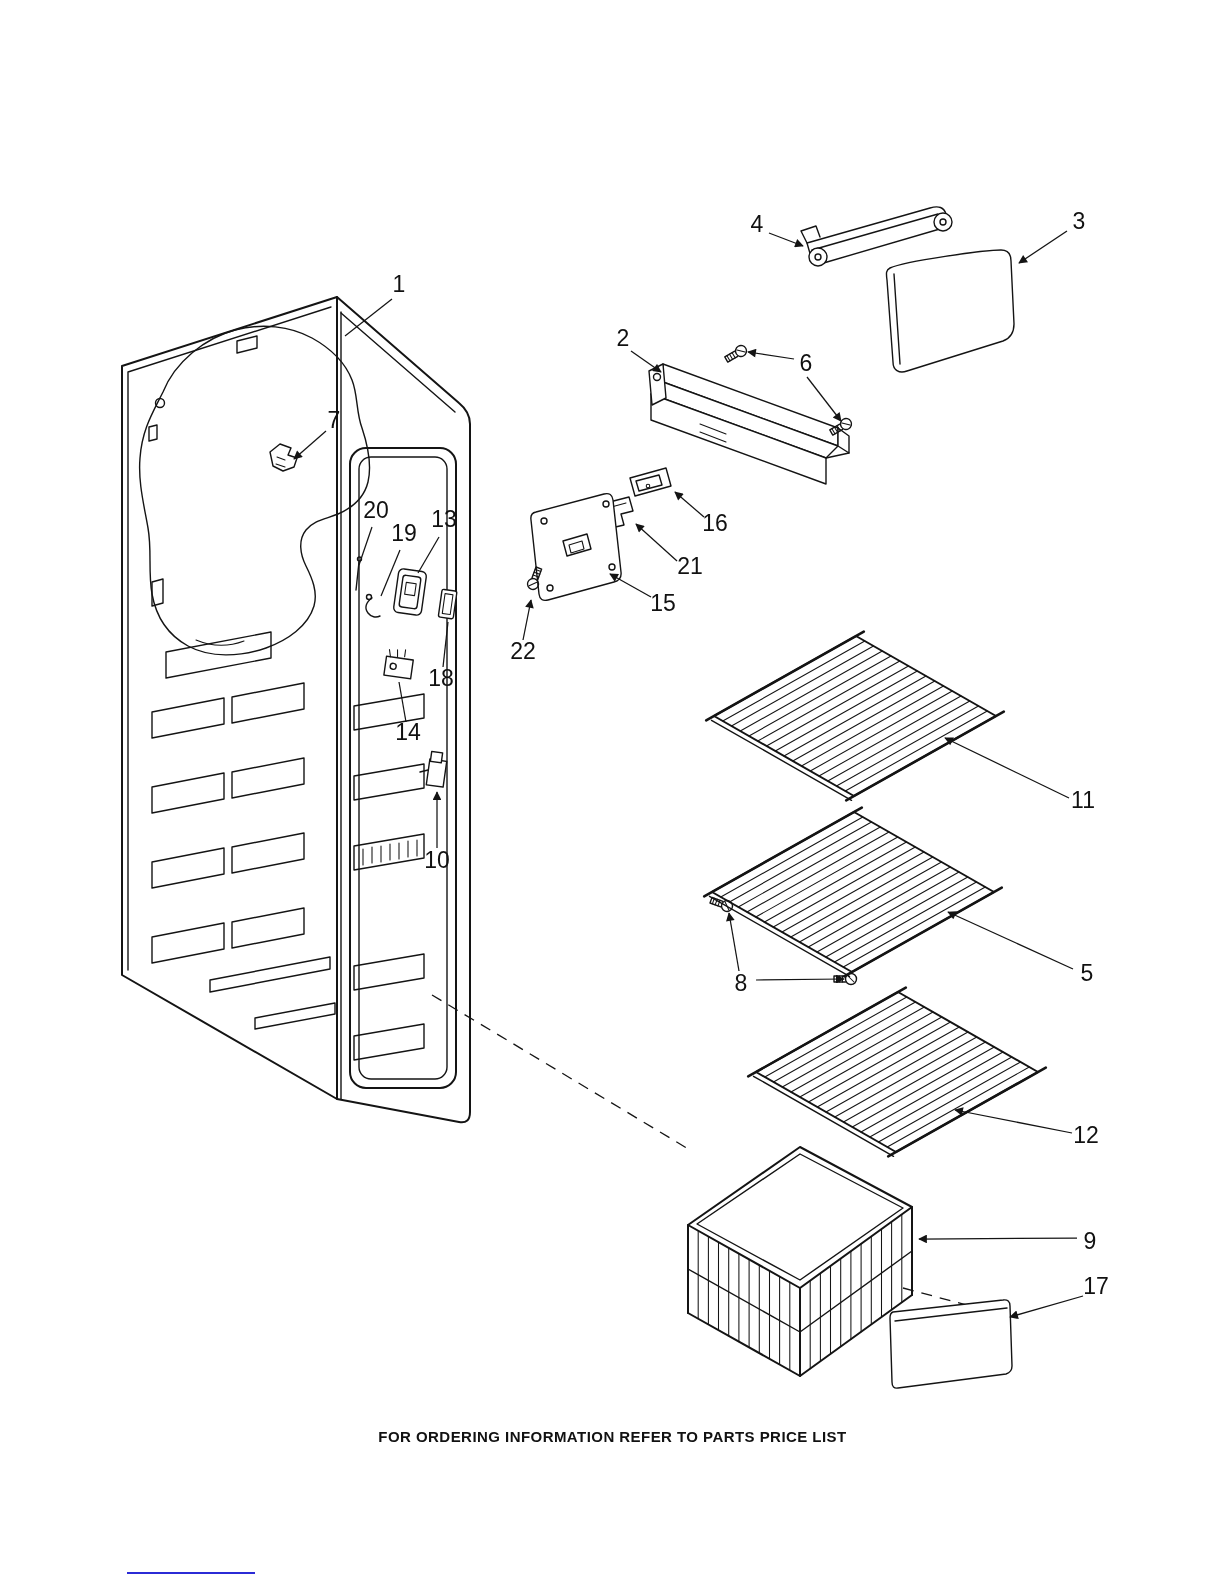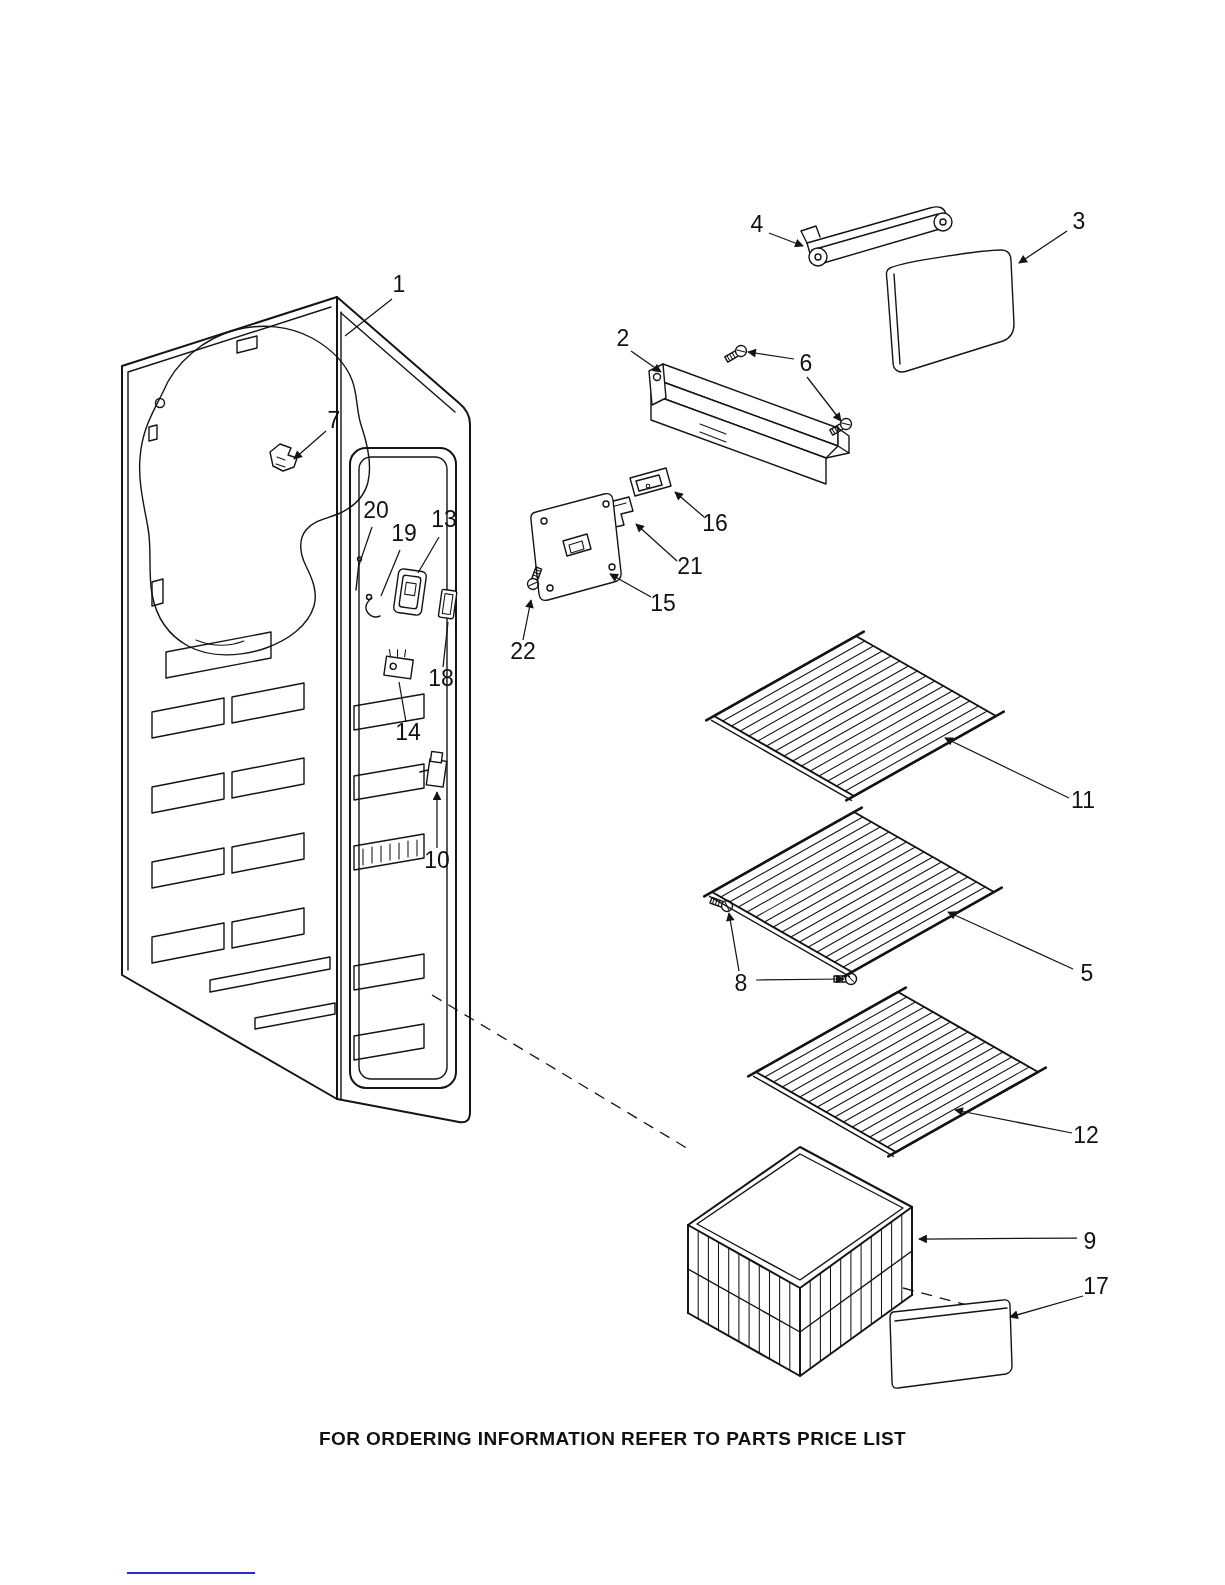--- a/index.html
+++ b/index.html
@@ -9,21 +9,21 @@
   
   .ln  {fill:none;stroke:#141414;stroke-width:1.4;stroke-linejoin:round;stroke-linecap:round;}
   .ln2 {fill:none;stroke:#141414;stroke-width:2;stroke-linejoin:round;stroke-linecap:round;}
   .thin{fill:none;stroke:#141414;stroke-width:1.05;stroke-linejoin:round;stroke-linecap:round;}
   .rail{fill:none;stroke:#141414;stroke-width:2.6;stroke-linecap:round;}
   .wf  {fill:#ffffff;}
   .dash{fill:none;stroke:#141414;stroke-width:1.3;stroke-dasharray:11 8;}
   .leader{fill:none;stroke:#141414;stroke-width:1.25;}
   .co {font-family:"Liberation Sans","DejaVu Sans",sans-serif;font-size:23px;fill:#111;text-anchor:middle;}
   .footer-note{position:absolute;top:1428px;left:0;width:100%;text-align:center;
-               font-size:19px;font-weight:700;letter-spacing:.45px;color:#111;}
+               font-size:15px;font-weight:700;letter-spacing:.45px;color:#111;}
   .link-underline{position:absolute;top:1572px;left:127px;width:128px;height:2px;background:#2b2bd6;cursor:pointer;}
 </style>
 </head>
 <body>
 
 <div class="page">
 
 <svg width="1225" height="1585" viewBox="0 0 1225 1585">
   <defs>
     <marker id="arrow" viewBox="0 0 10 10" refX="9" refY="5" markerWidth="9" markerHeight="7" orient="auto-start-reverse">

